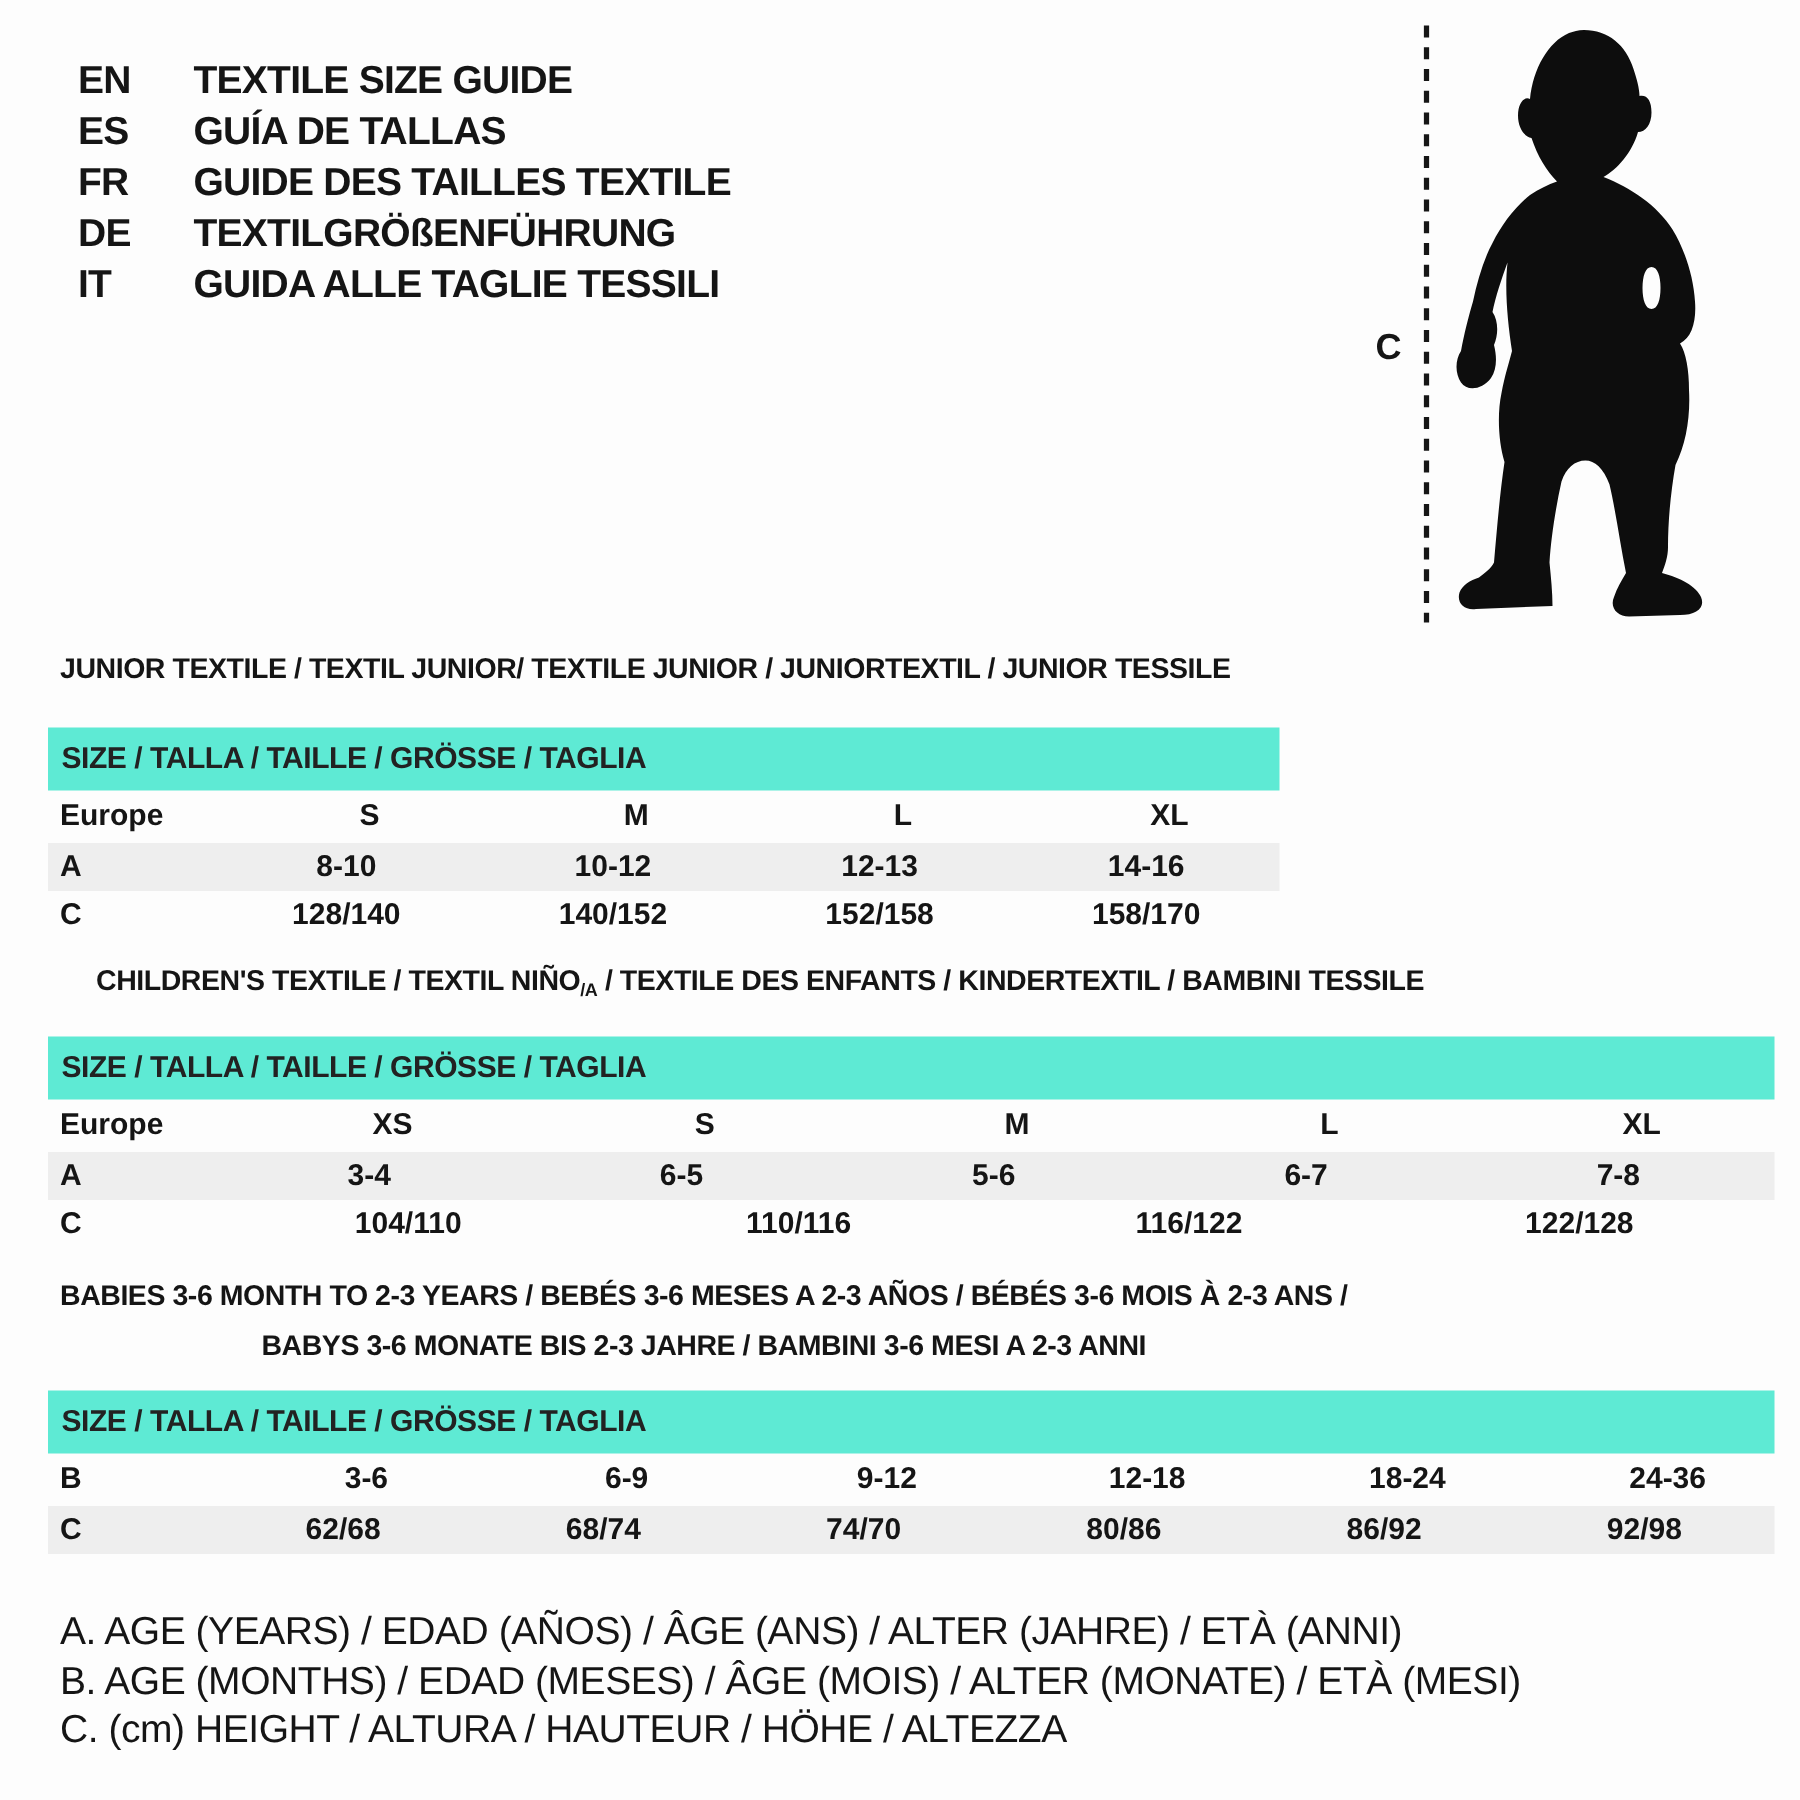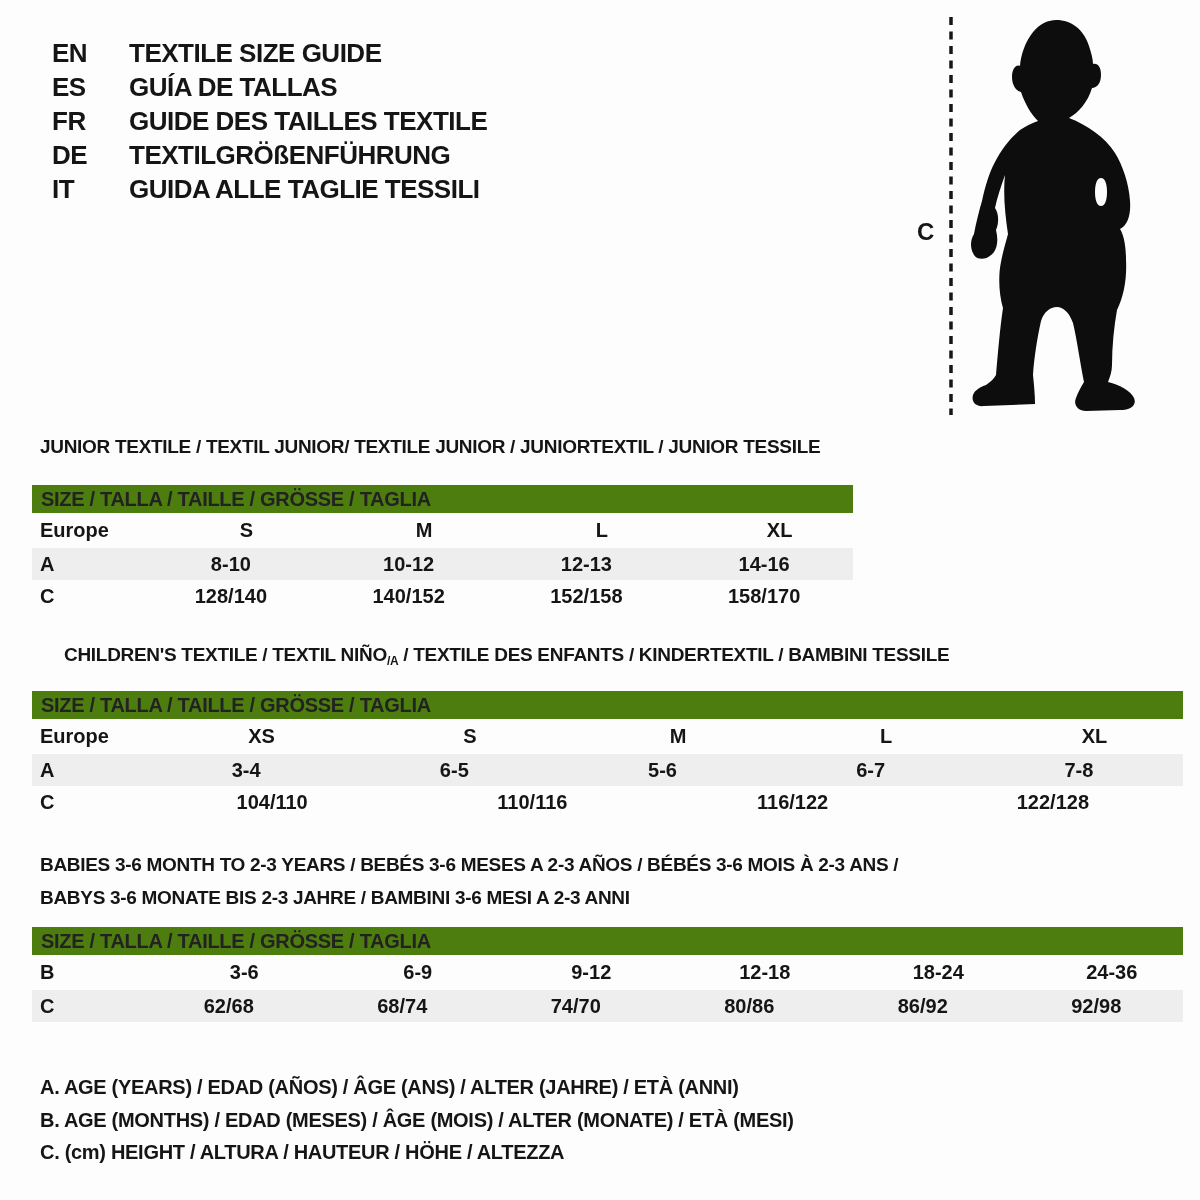--- a/index.html
+++ b/index.html
@@ -13,36 +13,36 @@
   
   .lang-block{left:52px;top:36px;}
   .lang-row{display:flex;height:34px;align-items:center;
     font-weight:bold;font-size:26px;letter-spacing:-0.5px;white-space:nowrap;}
   .lang-code{width:77px;flex:0 0 77px;}
 
   
   .figure-label{left:917px;top:218px;font-weight:bold;font-size:24px;}
 
   
-  .sec-title{font-weight:bold;font-size:19px;letter-spacing:-0.3px;white-space:nowrap;}
+  .sec-title{font-weight:bold;font-size:19px;letter-spacing:-0.3px;white-space:nowrap;text-align:center;}
   .sub-a{font-size:12px;vertical-align:-4px;}
 
   
   .size-table{position:absolute;left:32px;}
-  .thead{background:#4d7c0f;height:28px;display:flex;align-items:center;
+  .thead{background:#5eead4;height:42px;display:flex;align-items:center;
     padding-left:9px;font-size:20px;font-weight:bold;letter-spacing:-0.3px;color:#222;}
   .trow{display:flex;font-size:20px;font-weight:bold;}
   .trow .lbl{width:110px;flex:0 0 110px;padding-left:8px;box-sizing:border-box;
     display:flex;align-items:center;}
   .trow .val{flex:1;display:flex;align-items:center;justify-content:center;}
   .h35{height:35px;gap:31px;}.h32{height:32px;}.h33{height:33px;}
   .alt{background:#eeeeee;}
 
   
-  .legend-line{font-size:20px;font-weight:bold;line-height:32.5px;
+  .legend-line{font-size:26px;font-weight:normal;line-height:32.5px;
     letter-spacing:-0.3px;white-space:nowrap;}
 </style>
 </head>
 <body>
 
 <div class="abs lang-block">
   <div class="lang-row">
     <span class="lang-code">EN</span>
     <span class="lang-label">TEXTILE SIZE GUIDE</span>
   </div>

